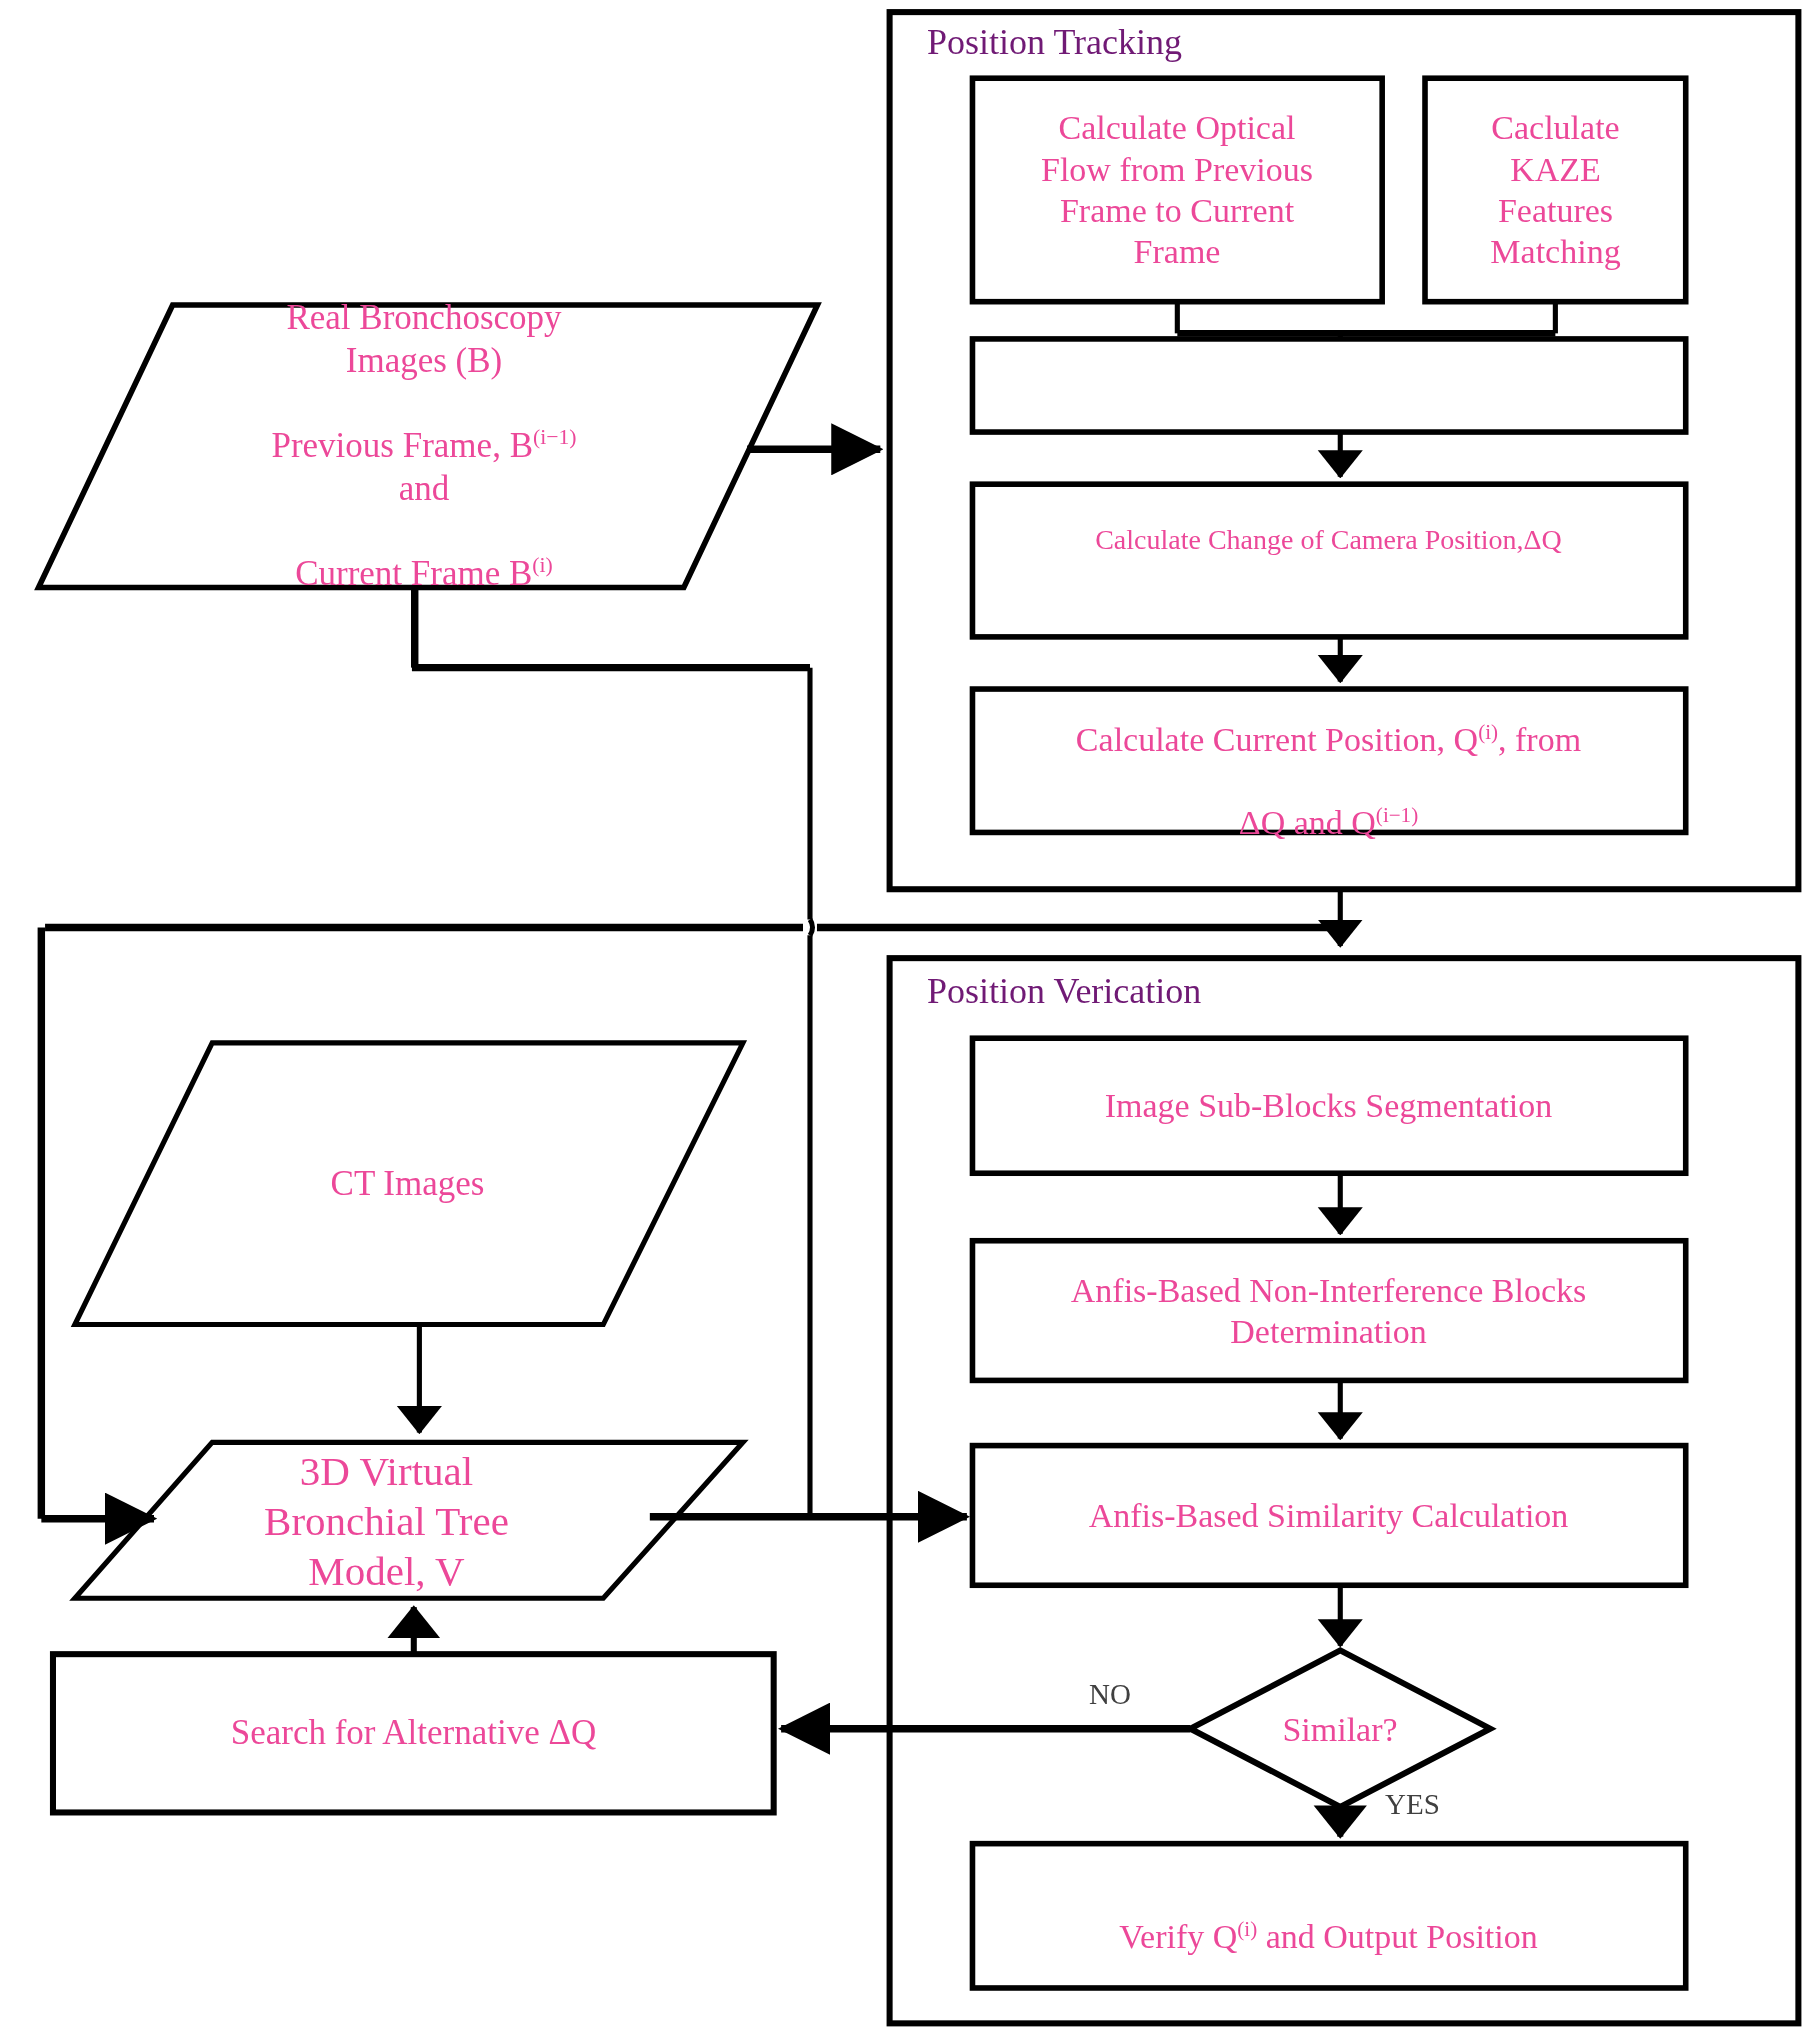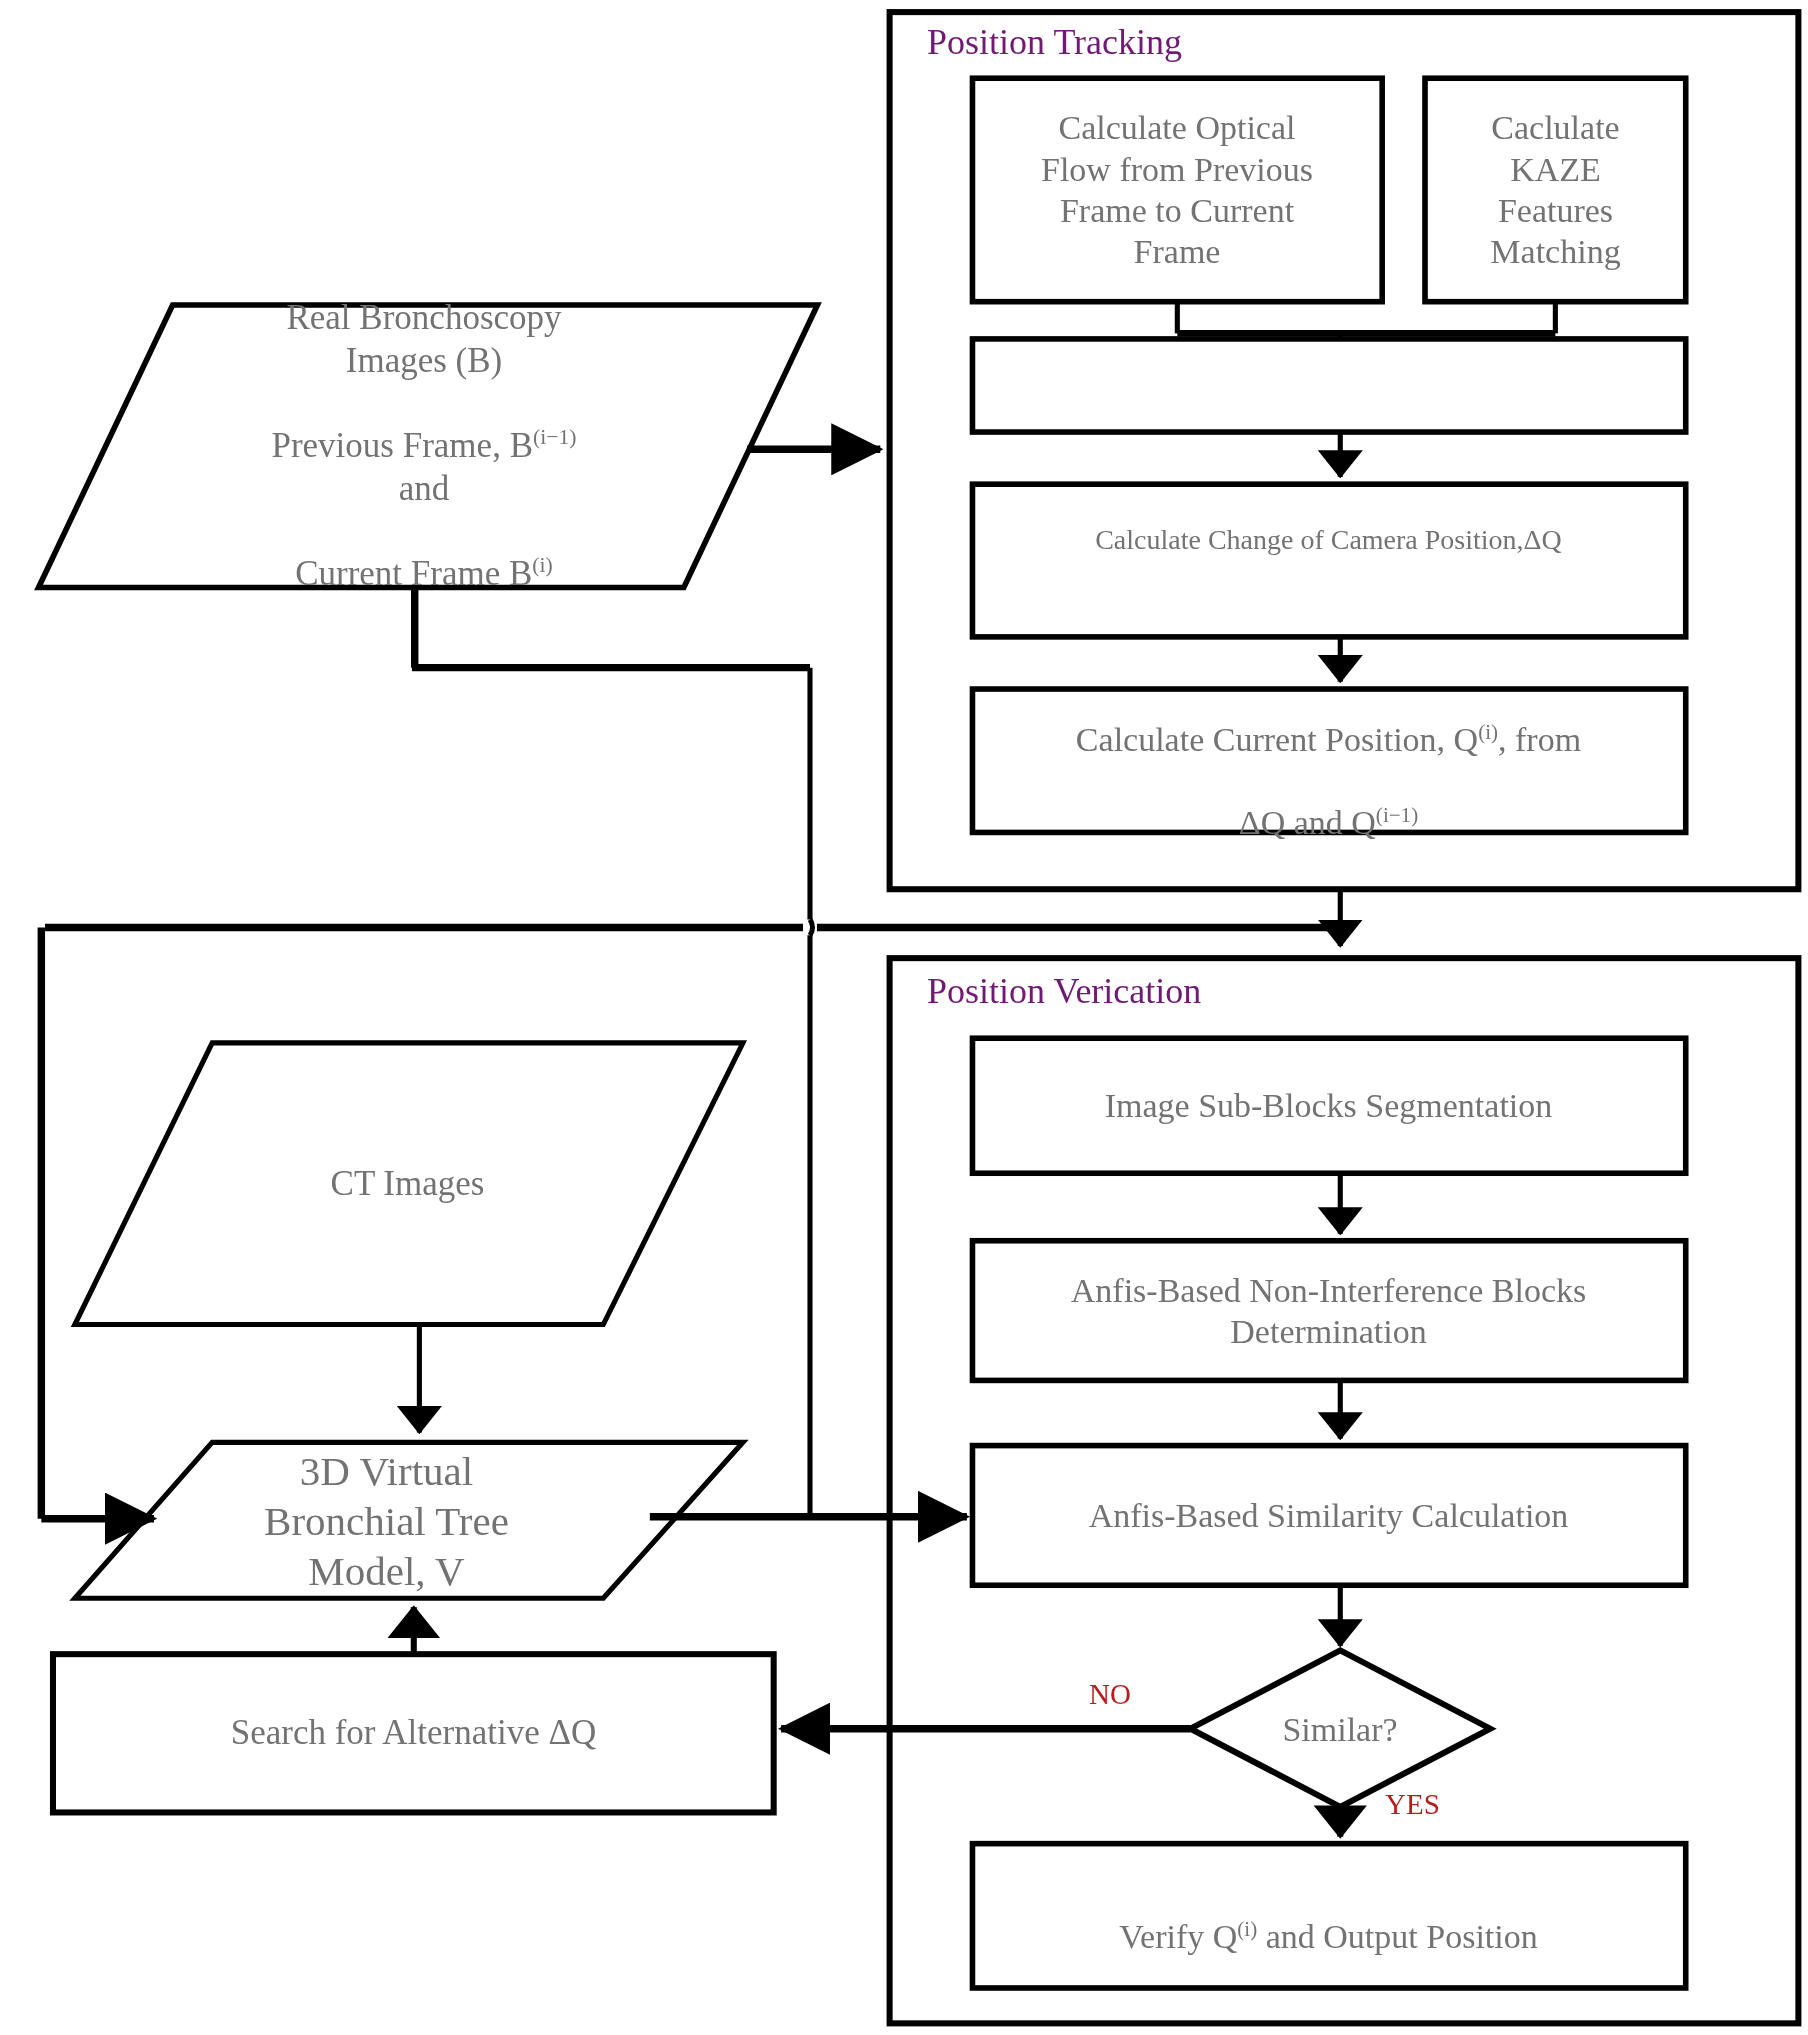--- a/index.html
+++ b/index.html
@@ -6,35 +6,35 @@
   html,body{margin:0;padding:0;background:#ffffff;}
   body{font-family:"Liberation Serif","DejaVu Serif",serif;}
   #stage{position:relative;width:1809px;height:2035px;background:#fff;overflow:hidden;}
   #stage svg{position:absolute;left:0;top:0;width:1809px;height:2035px;}
   .node-text{
     position:absolute;
     display:flex;
     align-items:center;
     justify-content:center;
     text-align:center;
-    color:#737373;
+    color:#ec4899;
     line-height:1.22;
     pointer-events:none;
     white-space:pre-line;
   }
   .grp-title{
     position:absolute;
     color:#701a75;
     font-size:36px;
     line-height:1;
     white-space:nowrap;
   }
   .edge-label{
     position:absolute;
-    color:#b91c1c;
+    color:#404040;
     font-size:29px;
     line-height:1;
     white-space:nowrap;
   }
   .sup{font-size:0.62em;vertical-align:super;line-height:0;}
 </style>
 </head>
 <body>
 
 <div id="stage">

